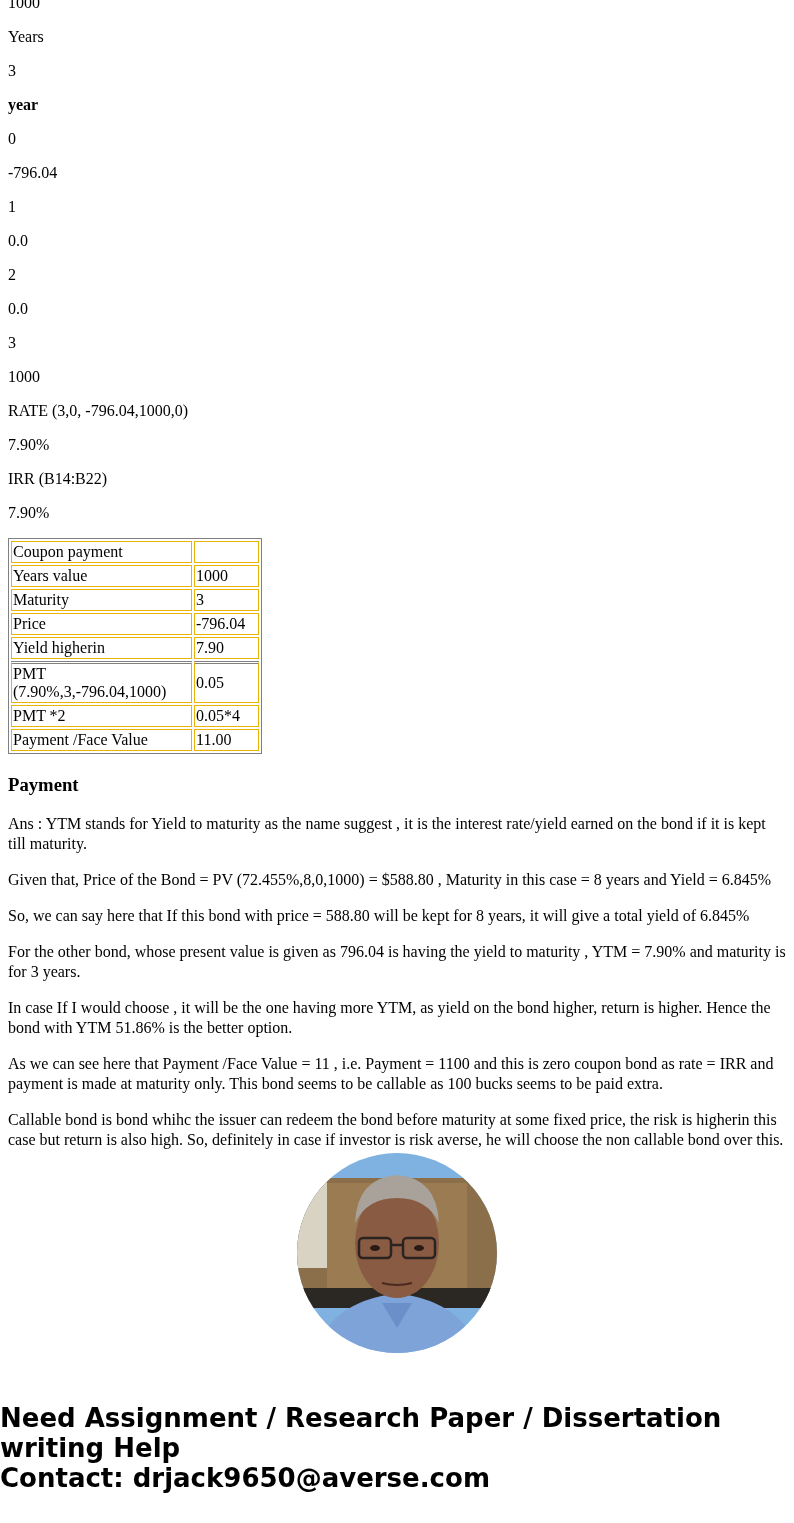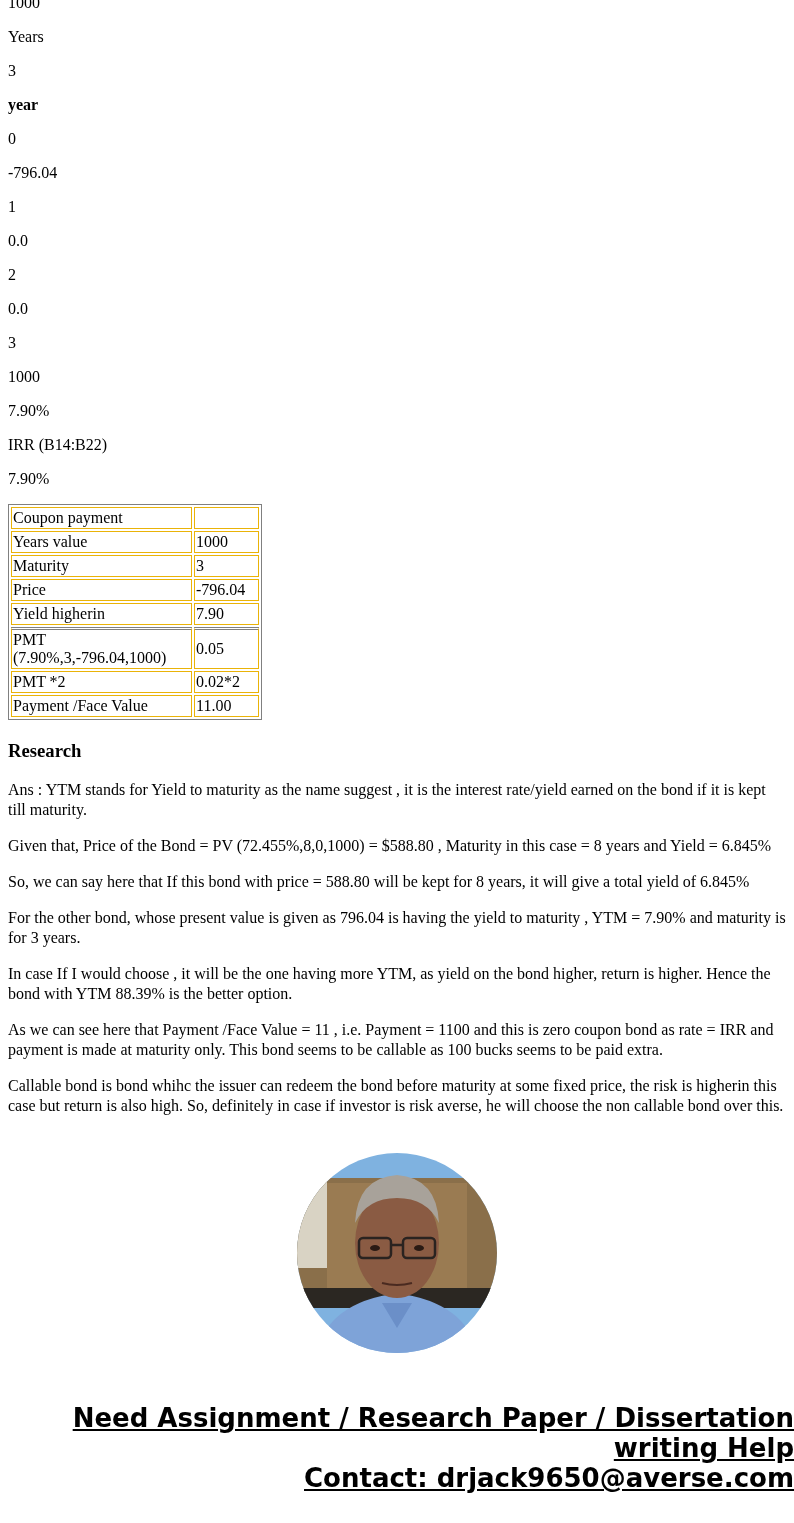--- a/index.html
+++ b/index.html
@@ -10,40 +10,41 @@
   .content p.b { font-weight:bold; }
   table.data { border:1px solid #808080; border-spacing:2px; margin-top:0; }
   table.data td { border:1px solid #eab308; padding:1px; line-height:18px; vertical-align:middle; }
   table.data td.k { width:177px; }
   table.data td.v { width:61px; }
   table.data tr.sep td { border-top:3px double #808080; }
   h3 { font-size:18.7px; font-weight:bold; margin:20px 0 18px 0; }
   .sol p { margin:0 0 16px 0; line-height:20px; }
   .avatar-wrap { position:absolute; left:297px; top:1153px; width:200px; height:200px; border-radius:50%; overflow:hidden; }
   .avatar-wrap svg { display:block; }
-  .promo { position:absolute; left:0; top:1403px; width:794px; text-align:right;
-           font-family:"DejaVu Sans", sans-serif; font-weight:bold; font-size:26px; line-height:30px;text-decoration:underline; }
+  .promo { position:absolute; left:0; top:1403px; width:794px; text-align:left;
+           font-family:"DejaVu Sans", sans-serif; font-weight:bold; font-size:26px; line-height:30px; }
 </style>
 </head>
 <body>
 
 <div class="content">
   <div>
     <p>1000</p>
     <p>Years</p>
     <p>3</p>
     <p class="b">year</p>
     <p>0</p>
     <p>-796.04</p>
     <p>1</p>
     <p>0.0</p>
     <p>2</p>
     <p>0.0</p>
     <p>3</p>
     <p>1000</p>
+    <p>RATE (3,0, -796.04,1000,0)</p>
     <p>7.90%</p>
     <p>IRR (B14:B22)</p>
     <p>7.90%</p>
   </div>
 
   <table class="data">
     <tbody>
         <tr>
       <td class="k">Coupon payment</td>
       <td class="v"></td>
@@ -63,36 +64,36 @@
     <tr>
       <td class="k">Yield higherin</td>
       <td class="v">7.90</td>
     </tr>
     <tr class="sep">
       <td class="k">PMT (7.90%,3,-796.04,1000)</td>
       <td class="v">0.05</td>
     </tr>
     <tr>
       <td class="k">PMT *2</td>
-      <td class="v">0.02*2</td>
+      <td class="v">0.05*4</td>
     </tr>
     <tr>
       <td class="k">Payment /Face Value</td>
       <td class="v">11.00</td>
     </tr>
   </tbody>
     </table>
 
-  <h3>Research</h3>
+  <h3>Payment</h3>
   <div class="sol">
     <p>Ans : YTM stands for Yield to maturity as the name suggest , it is the interest rate/yield earned on the bond if it is kept till maturity.</p>
     <p>Given that, Price of the Bond = PV (72.455%,8,0,1000) = $588.80 , Maturity in this case = 8 years and Yield = 6.845%</p>
     <p>So, we can say here that If this bond with price = 588.80 will be kept for 8 years, it will give a total yield of 6.845%</p>
     <p>For the other bond, whose present value is given as 796.04 is having the yield to maturity , YTM = 7.90% and maturity is for 3 years.</p>
-    <p>In case If I would choose , it will be the one having more YTM, as yield on the bond higher, return is higher. Hence the bond with YTM 88.39% is the better option.</p>
+    <p>In case If I would choose , it will be the one having more YTM, as yield on the bond higher, return is higher. Hence the bond with YTM 51.86% is the better option.</p>
     <p>As we can see here that Payment /Face Value = 11 , i.e. Payment = 1100 and this is zero coupon bond as rate = IRR and payment is made at maturity only. This bond seems to be callable as 100 bucks seems to be paid extra.</p>
     <p>Callable bond is bond whihc the issuer can redeem the bond before maturity at some fixed price, the risk is higherin this case but return is also high. So, definitely in case if investor is risk averse, he will choose the non callable bond over this.</p>
   </div>
 </div>
 
 <div class="avatar-wrap">
   <svg width="200" height="200" viewBox="0 0 200 200">
     <rect x="0" y="0" width="200" height="200" fill="#7fb2e0"></rect>
     <rect x="0" y="25" width="200" height="120" fill="#8a6f4a"></rect>
     <rect x="0" y="25" width="30" height="90" fill="#d9d3c4"></rect>

